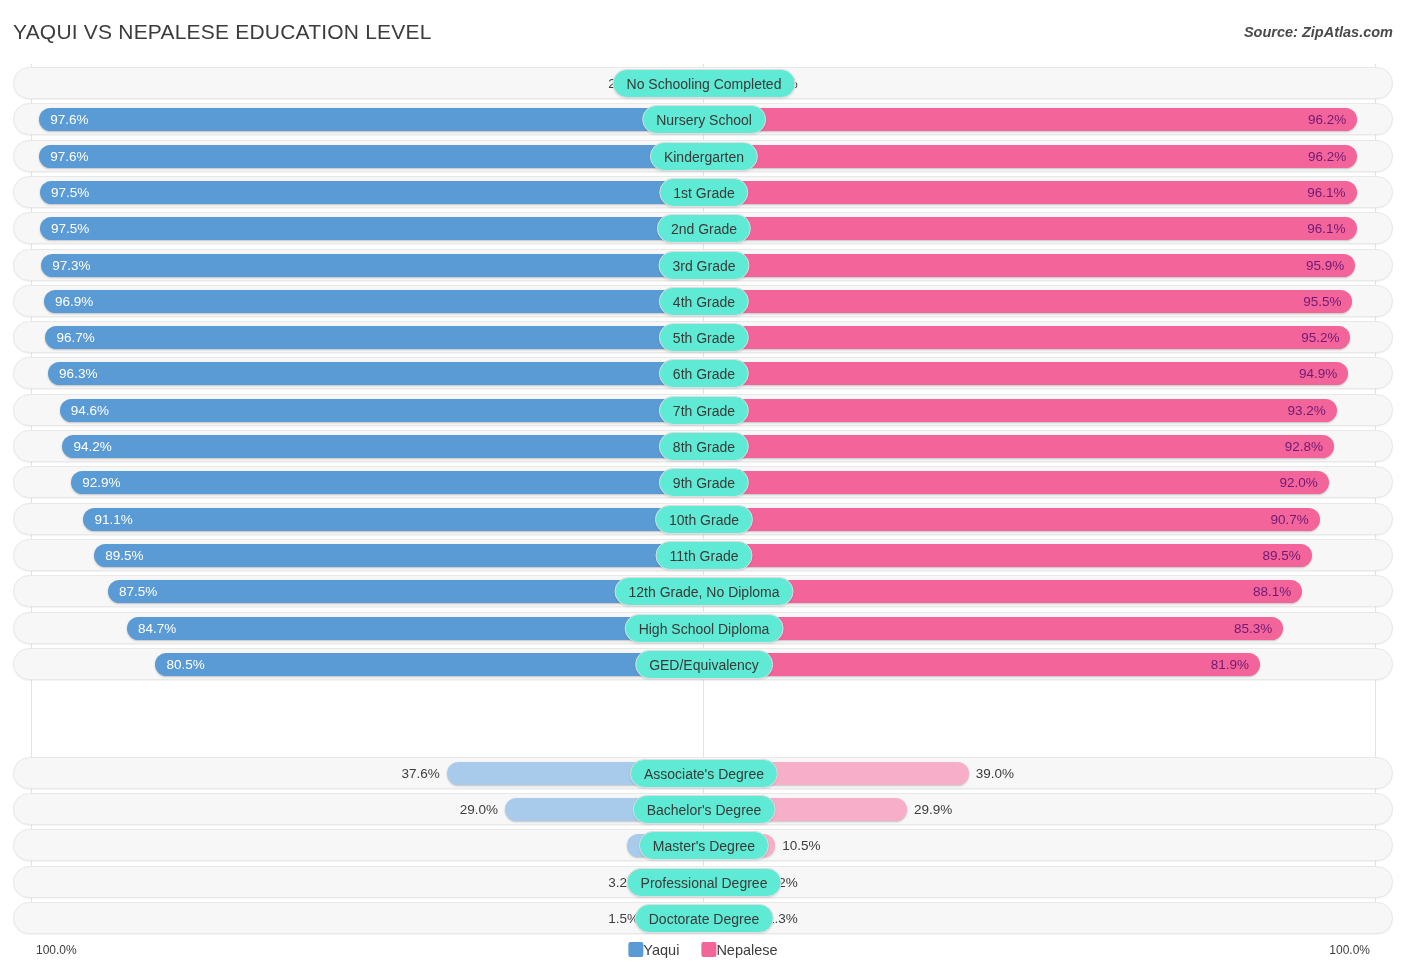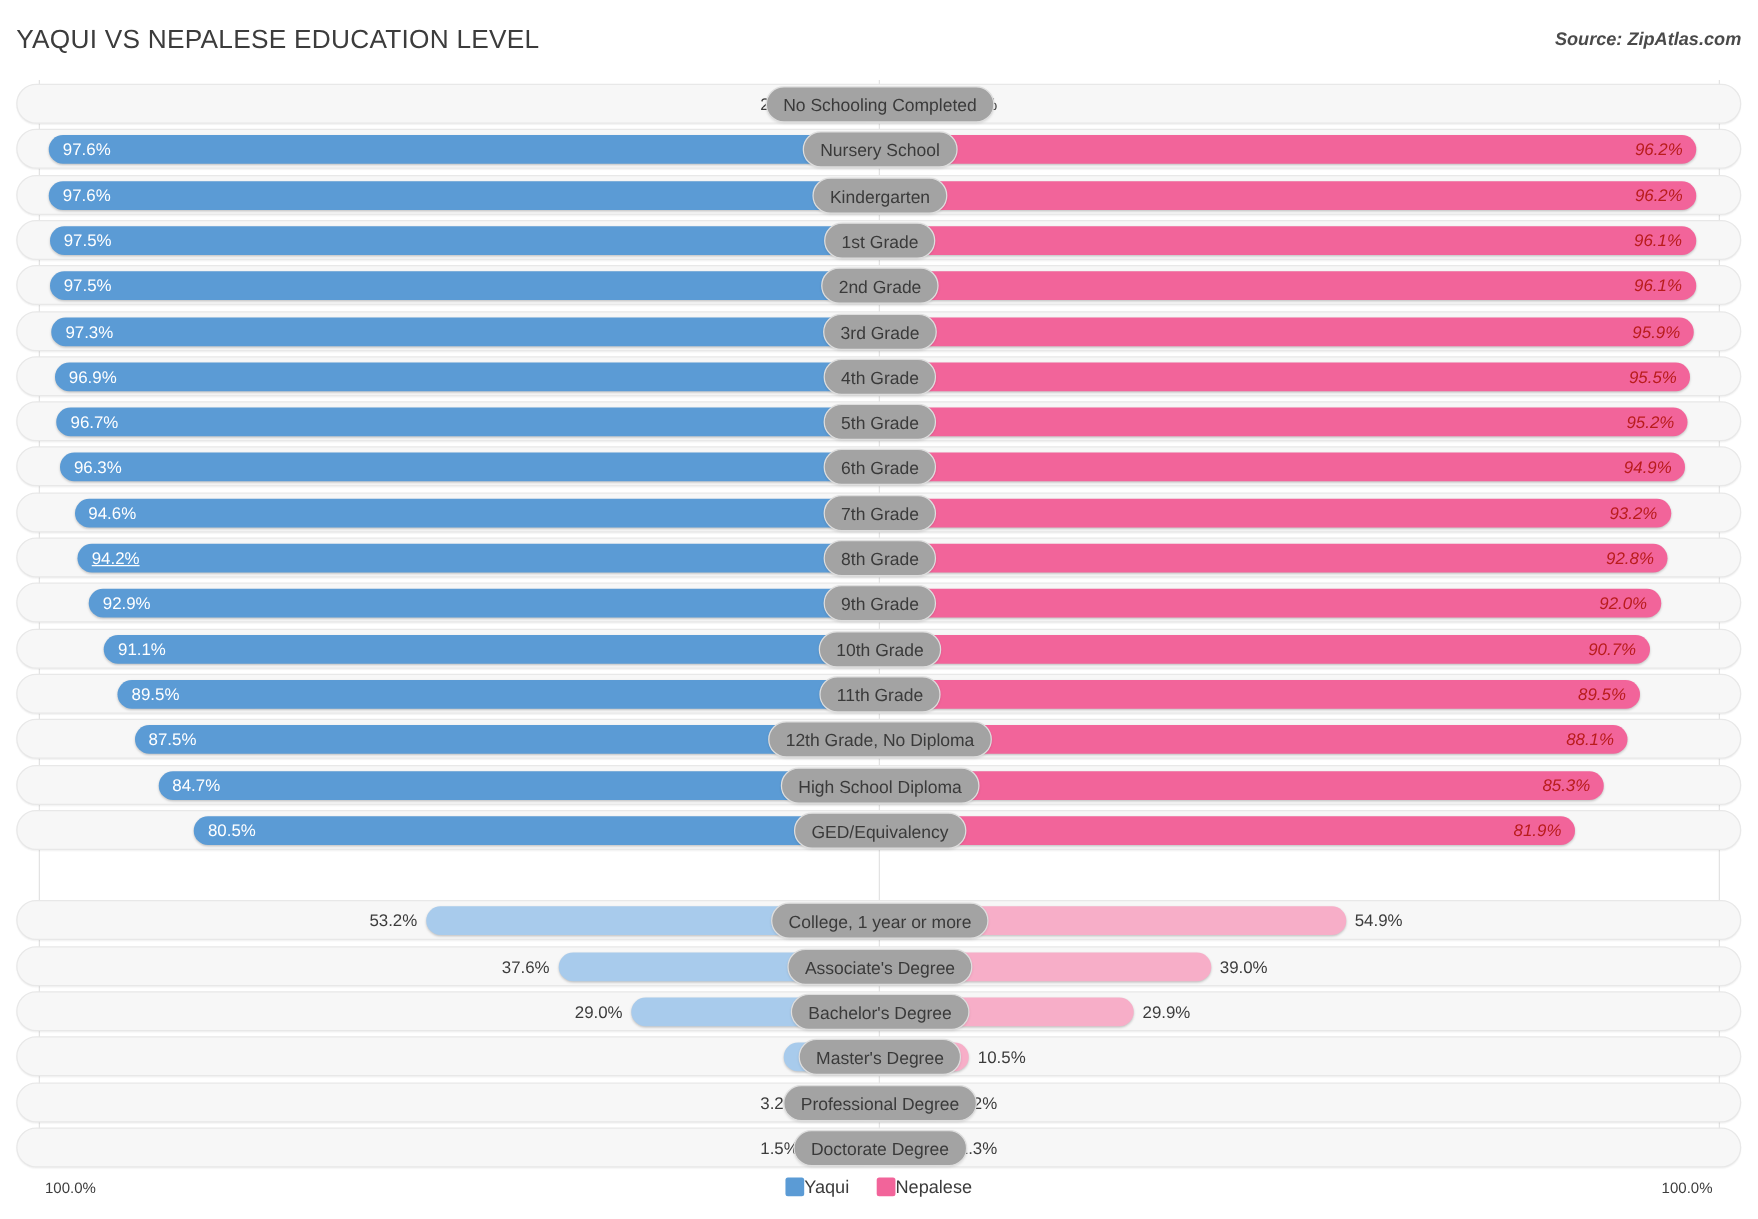--- a/index.html
+++ b/index.html
@@ -47,27 +47,27 @@
   .bar.left  { border-radius: 12px 0 0 12px; }
   .bar.right { border-radius: 0 12px 12px 0; }
   .bar.left.cap  { border-radius: 12px; }
   .bar.right.cap { border-radius: 12px; }
 
   .val {
     position: absolute; top: 0; height: 31px; line-height: 31px;
     font-size: 13.5px; white-space: nowrap;
   }
   .val.inL { color: #ffffff; }
-  .val.inR { color: #b91c1c; font-style: italic; }
+  .val.inR { color: #701a75; }
   .val.outL { color: #3c3c3c; }
   .val.outR { color: #3c3c3c; }
 
   .cat-pill {
     position: absolute; top: 1px; height: 29px; line-height: 28px;
-    background: #a3a3a3;
+    background: #5eead4;
     border: 1px solid #dedede;
     border-radius: 15px;
     font-size: 14px; color: #3a3a3a;
     text-align: center; white-space: nowrap;
     padding: 0 13px;
     transform: translateX(-50%);
     box-shadow: 0 1px 2px rgba(0,0,0,0.10);
     z-index: 5;
   }
 
@@ -165,21 +165,21 @@
       </div>
       <div class="row" style="top: 331.7px;">
         <div class="bar left" style="width: 642.334px; right: 690px; background: rgb(91, 155, 213);"></div>
         <div class="val inL" style="left: 56.666px;">94.6%</div>
         <div class="bar right" style="width: 632.828px; left: 690px; background: rgb(242, 100, 154);"></div>
         <div class="val inR" style="right: 66.172px;">93.2%</div>
         <div class="cat-pill" style="left: 690px;">7th Grade</div>
       </div>
       <div class="row" style="top: 368px;">
         <div class="bar left" style="width: 639.618px; right: 690px; background: rgb(91, 155, 213);"></div>
-        <div class="val inL" style="left: 59.382px; text-decoration: underline;">94.2%</div>
+        <div class="val inL" style="left: 59.382px;">94.2%</div>
         <div class="bar right" style="width: 630.112px; left: 690px; background: rgb(242, 100, 154);"></div>
         <div class="val inR" style="right: 68.888px;">92.8%</div>
         <div class="cat-pill" style="left: 690px;">8th Grade</div>
       </div>
       <div class="row" style="top: 404.3px;">
         <div class="bar left" style="width: 630.791px; right: 690px; background: rgb(91, 155, 213);"></div>
         <div class="val inL" style="left: 68.209px;">92.9%</div>
         <div class="bar right" style="width: 624.68px; left: 690px; background: rgb(242, 100, 154);"></div>
         <div class="val inR" style="right: 74.32px;">92.0%</div>
         <div class="cat-pill" style="left: 690px;">9th Grade</div>
@@ -211,27 +211,20 @@
         <div class="bar right" style="width: 579.187px; left: 690px; background: rgb(242, 100, 154);"></div>
         <div class="val inR" style="right: 119.813px;">85.3%</div>
         <div class="cat-pill" style="left: 690px;">High School Diploma</div>
       </div>
       <div class="row" style="top: 585.8px;">
         <div class="bar left" style="width: 546.595px; right: 690px; background: rgb(91, 155, 213);"></div>
         <div class="val inL" style="left: 152.405px;">80.5%</div>
         <div class="bar right" style="width: 556.101px; left: 690px; background: rgb(242, 100, 154);"></div>
         <div class="val inR" style="right: 142.899px;">81.9%</div>
         <div class="cat-pill" style="left: 690px;">GED/Equivalency</div>
-      </div>
-      <div class="row" style="top: 658.4px;">
-        <div class="bar left cap" style="width: 361.228px; right: 690px; background: rgb(168, 203, 236);"></div>
-        <div class="val outL" style="right: 1058.23px;">53.2%</div>
-        <div class="bar right cap" style="width: 372.771px; left: 690px; background: rgb(247, 174, 200);"></div>
-        <div class="val outR" style="left: 1069.77px;">54.9%</div>
-        <div class="cat-pill" style="left: 690px;">College, 1 year or more</div>
       </div>
       <div class="row" style="top: 694.7px;">
         <div class="bar left cap" style="width: 255.304px; right: 690px; background: rgb(168, 203, 236);"></div>
         <div class="val outL" style="right: 952.304px;">37.6%</div>
         <div class="bar right cap" style="width: 264.81px; left: 690px; background: rgb(247, 174, 200);"></div>
         <div class="val outR" style="left: 961.81px;">39.0%</div>
         <div class="cat-pill" style="left: 690px;">Associate's Degree</div>
       </div>
       <div class="row" style="top: 731px;">
         <div class="bar left cap" style="width: 196.91px; right: 690px; background: rgb(168, 203, 236);"></div>

